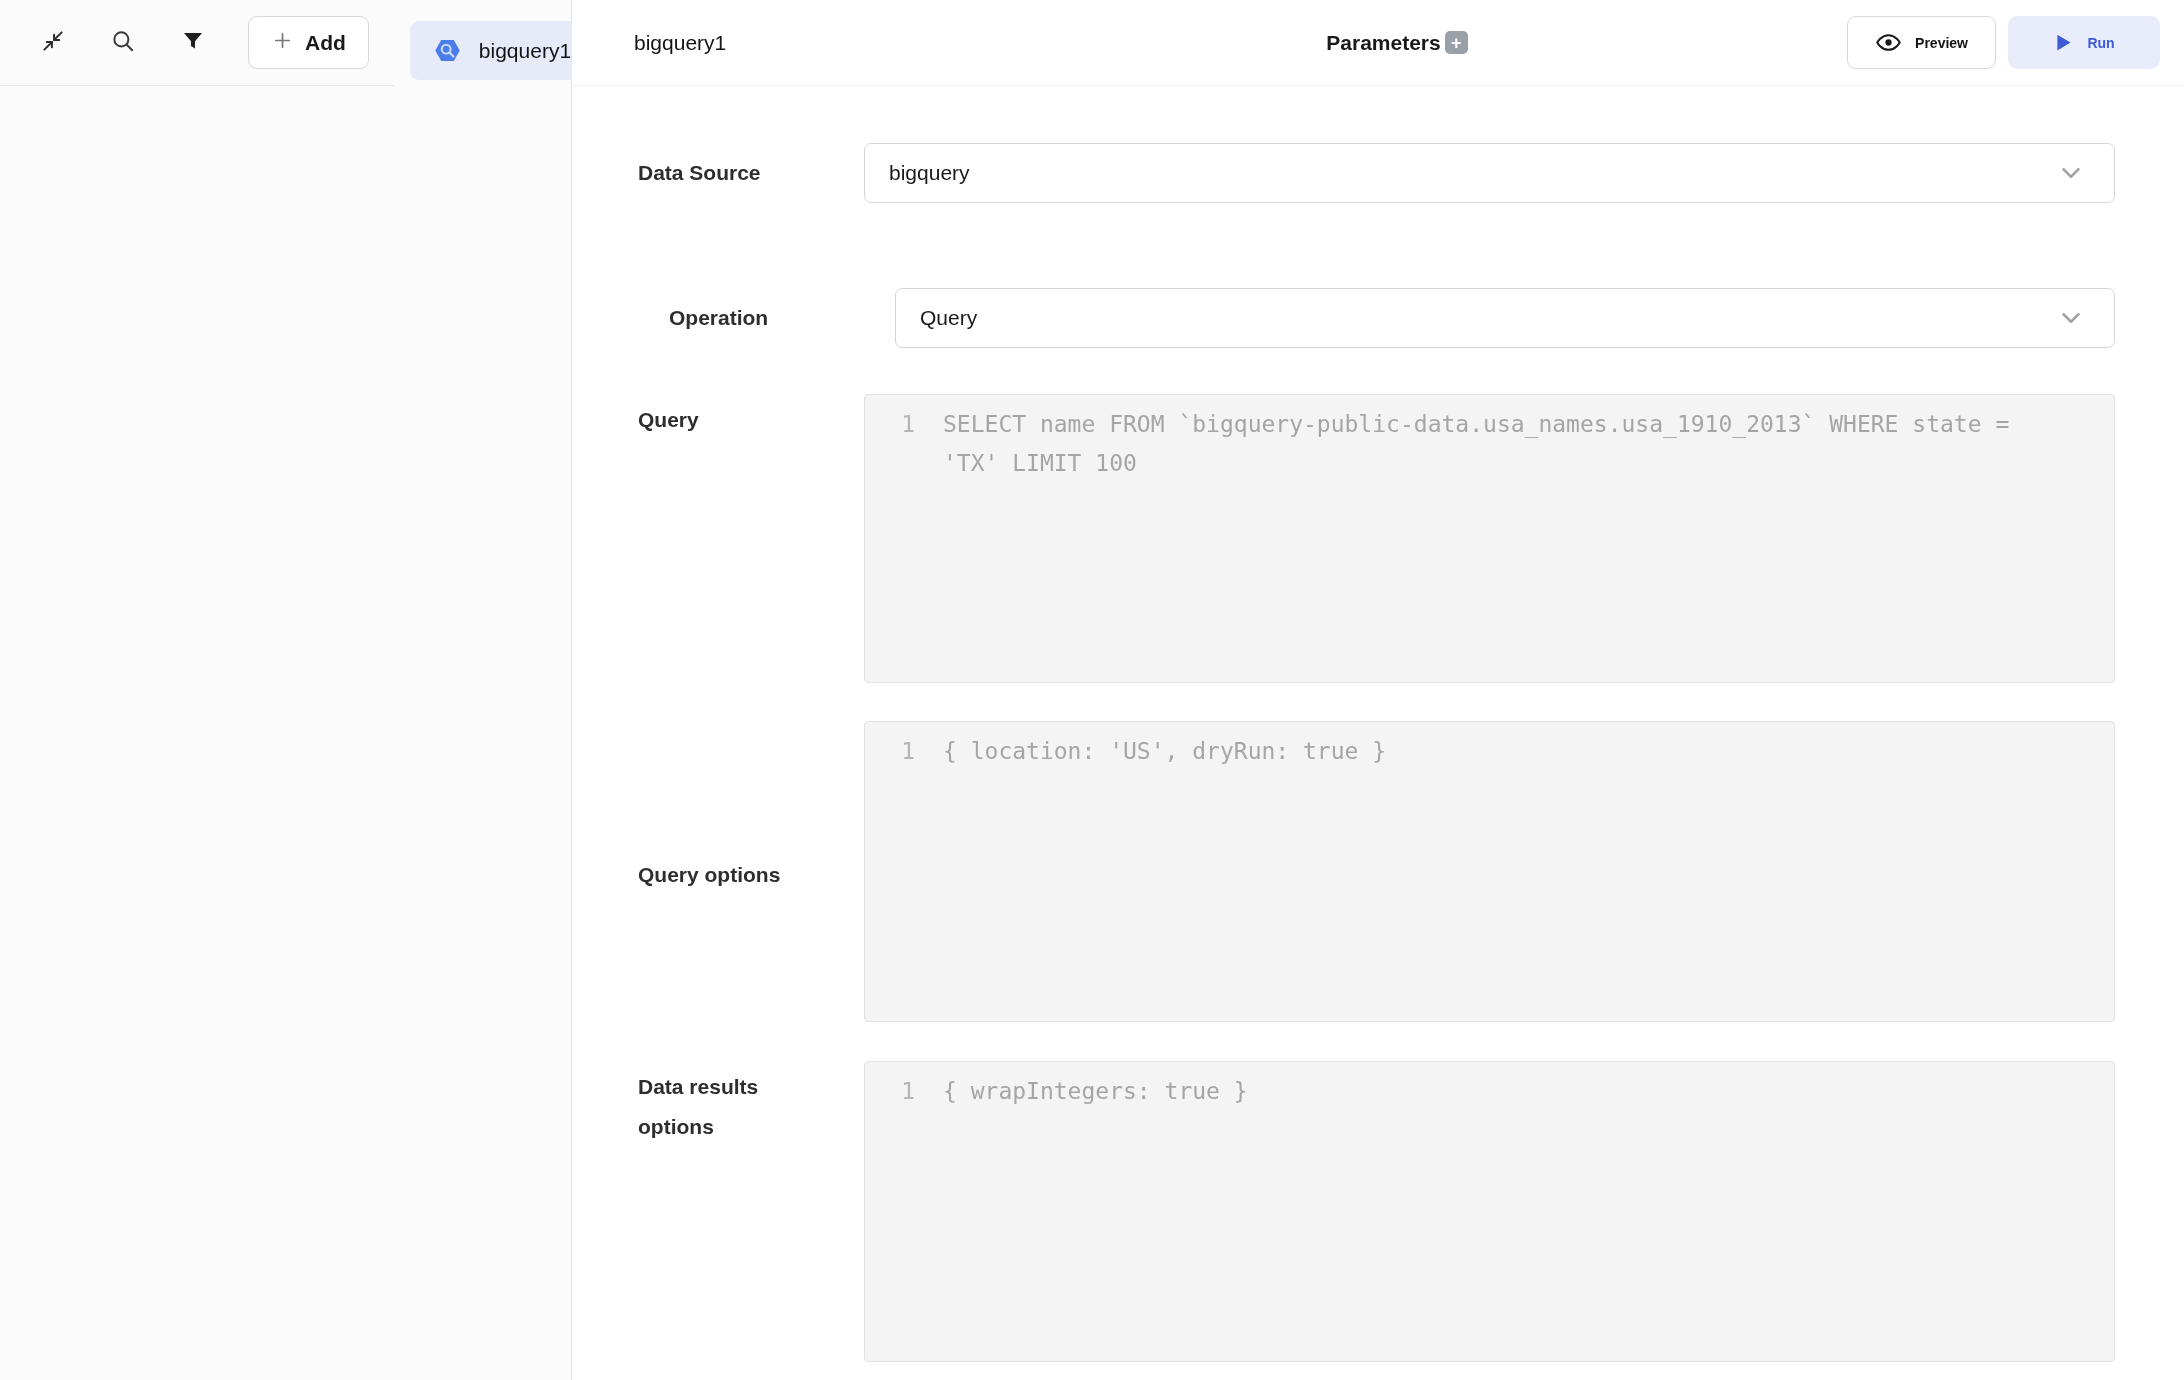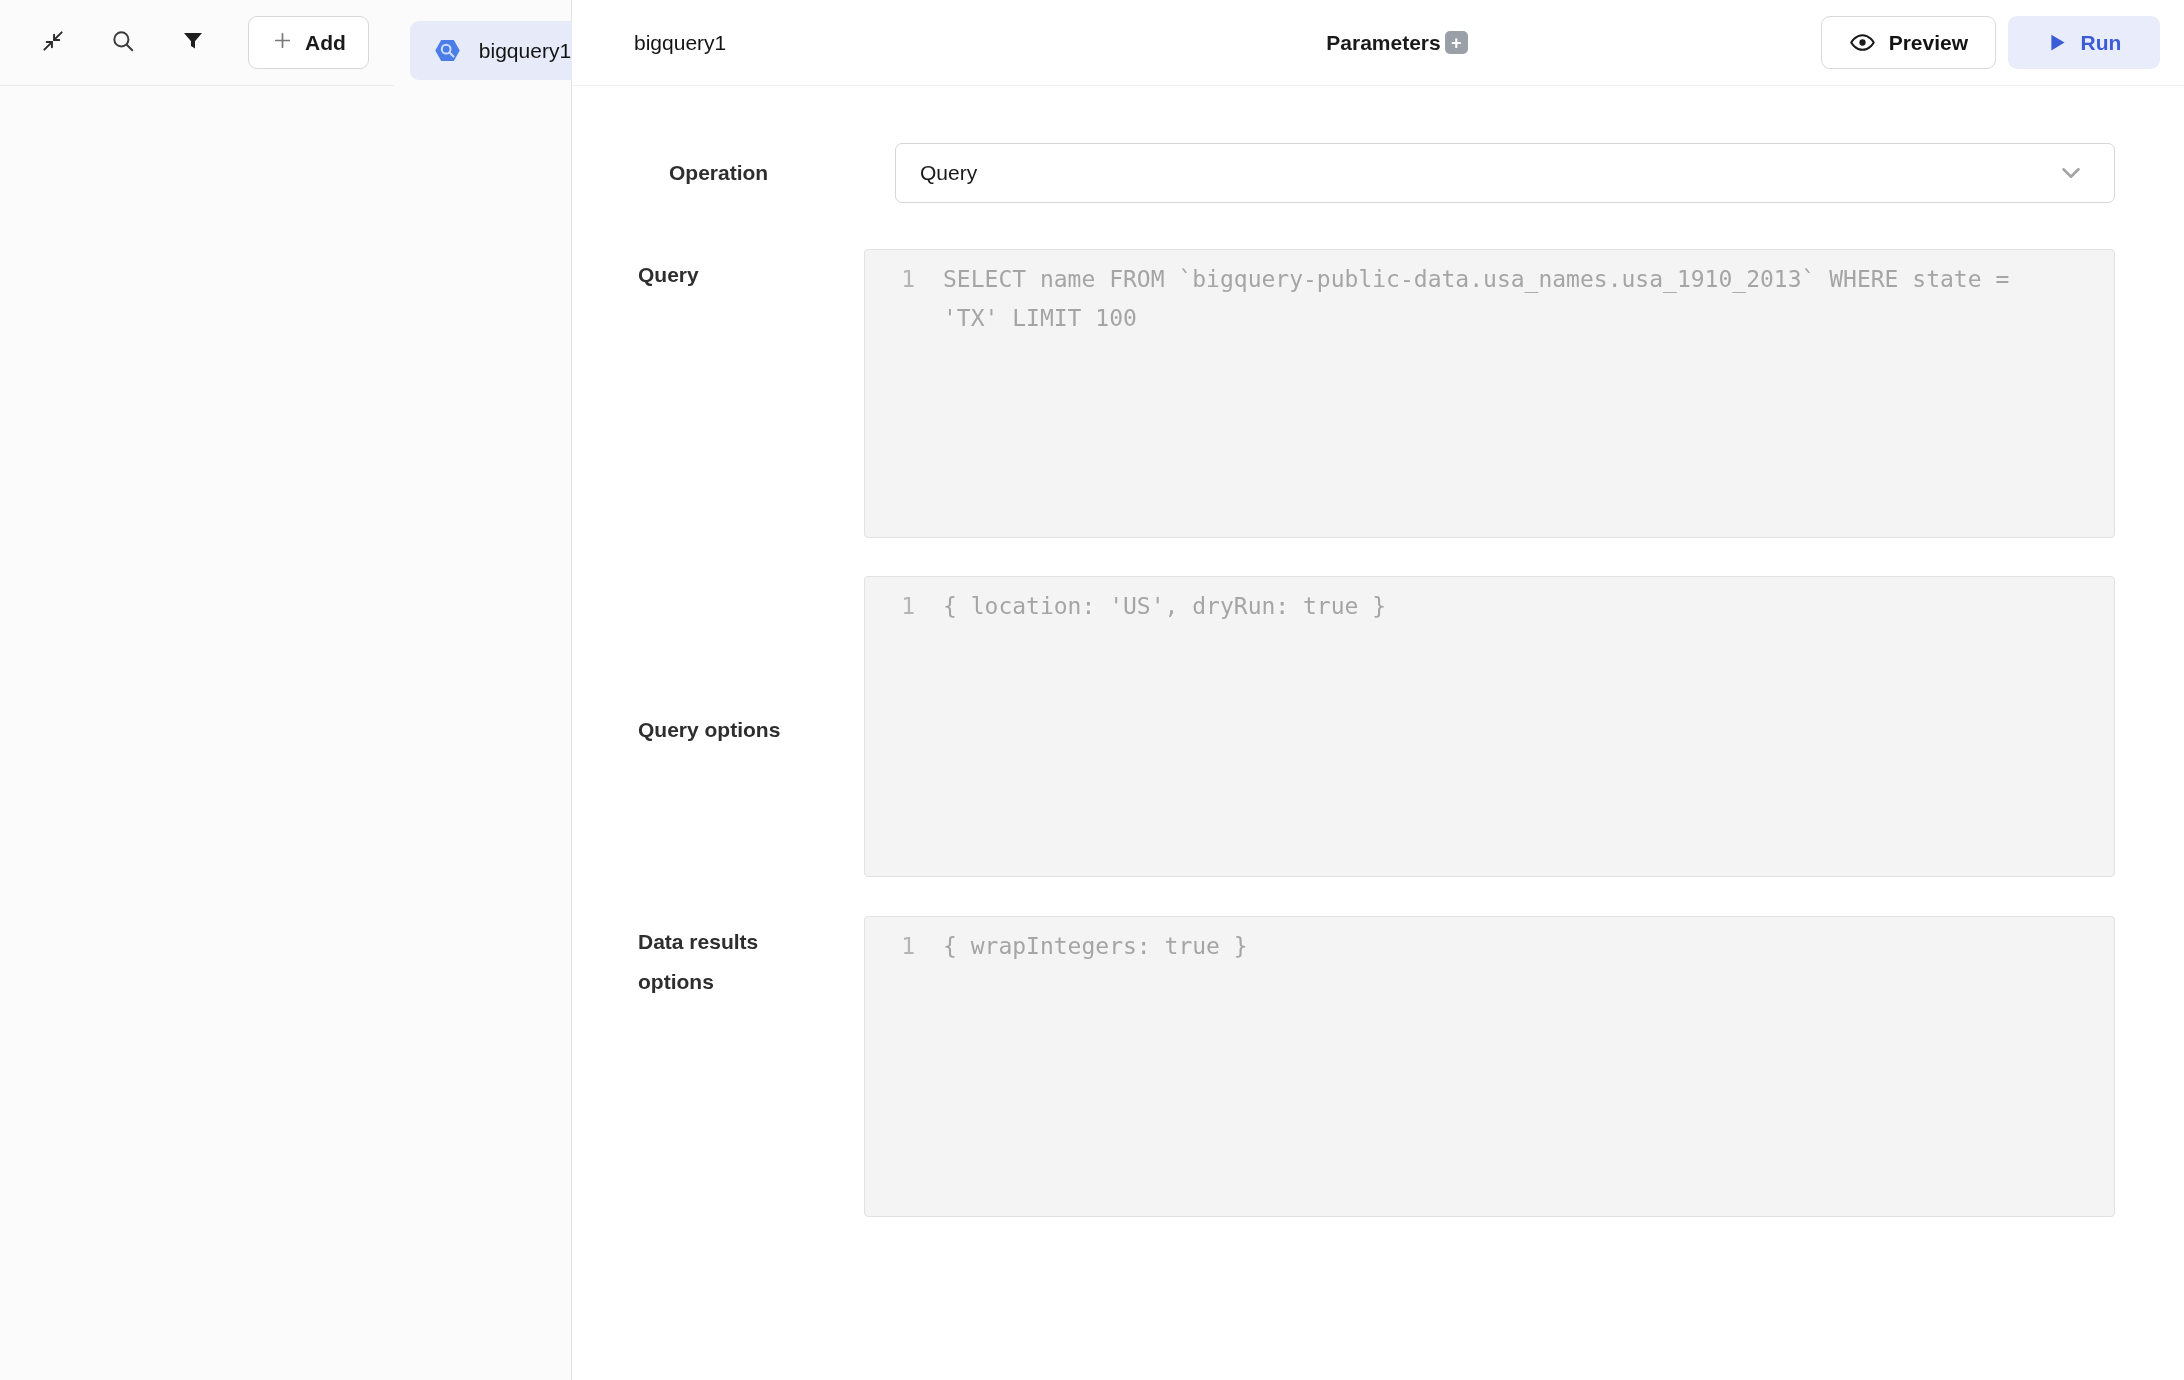--- a/index.html
+++ b/index.html
@@ -63,21 +63,21 @@
   .param-add {
     width:23px; height:23px; border-radius:5px; background:#9aa0a8;
     display:flex; align-items:center; justify-content:center;
     color:#ffffff; font-size:18px; font-weight:700; line-height:1;
     cursor:pointer;
   }
   .mh-right { flex:1; display:flex; align-items:center; justify-content:flex-end; gap:12px; }
   .btn {
     height:53px; display:flex; align-items:center; justify-content:center; gap:13px;
     border-radius:9px; font-family:"Liberation Sans", sans-serif;
-    font-size:21px; font-weight:600; cursor:pointer; border:none;
+    font-size:14px; font-weight:600; cursor:pointer; border:none;
   }
   .btn.preview { background:#ffffff; border:1px solid #d9d9d9; color:#141414; padding:0 27px; }
   .btn.run { background:#e9edfb; color:#3c5bd6; padding:0 34px; min-width:152px; }
   .btn .icon { display:flex; align-items:center; }
 
   
   .form { padding:57px 69px 0 66px; overflow:hidden; flex:1; }
   .row { display:flex; }
   .row.center { align-items:center; }
   .label {
@@ -200,20 +200,33 @@
               <polygon points="5,3 20,12 5,21"></polygon>
             </svg>
           </span>
           <span>Run</span>
         </button>
       </div>
     </header>
 
     <div class="form">
 
+      <div class="row center mb-ds">
+        <div class="label">Data Source</div>
+        <div class="control">
+          <div class="select">
+            <span class="select-value">bigquery</span>
+            <span class="chev">
+              <svg width="30" height="30" viewBox="0 0 24 24" fill="none" stroke="#a3a3a3" stroke-width="2" stroke-linecap="round" stroke-linejoin="round">
+                  <polyline points="6 9 12 15 18 9"></polyline>
+                </svg>
+            </span>
+          </div>
+        </div>
+      </div>
 
       <div class="row center mb-op">
         <div class="label">Operation</div>
         <div class="control">
           <div class="select">
             <span class="select-value">Query</span>
             <span class="chev">
               <svg width="30" height="30" viewBox="0 0 24 24" fill="none" stroke="#a3a3a3" stroke-width="2" stroke-linecap="round" stroke-linejoin="round">
                   <polyline points="6 9 12 15 18 9"></polyline>
                 </svg>

